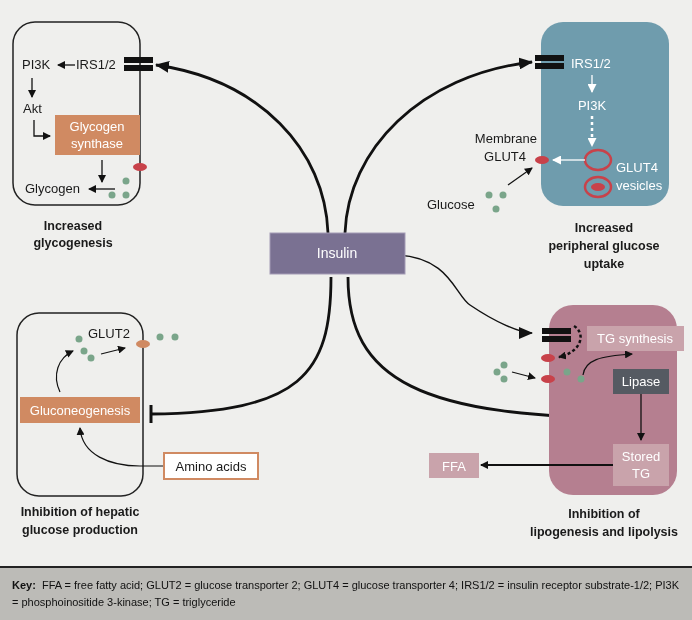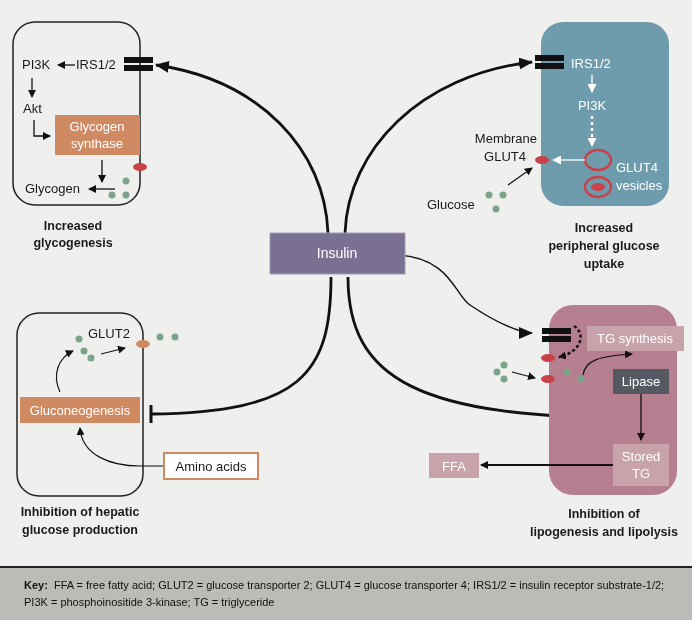--- a/index.html
+++ b/index.html
@@ -1,21 +1,21 @@
 <!DOCTYPE html>
 <html><head>
 <meta charset="utf-8">
 <style>
   html,body{margin:0;padding:0;}
   body{width:692px;height:620px;background:#efefed;position:relative;overflow:hidden;font-family:"Liberation Sans",sans-serif;}
   svg{position:absolute;left:0;top:0;}
   .t{font-family:"Liberation Sans",sans-serif;font-size:13px;fill:#1a1a1a;}
   .tw{font-family:"Liberation Sans",sans-serif;font-size:13px;fill:#ffffff;}
   .cap{font-family:"Liberation Sans",sans-serif;font-size:12.5px;font-weight:bold;fill:#1a1a1a;}
-  #key{position:absolute;left:0;top:566px;width:692px;height:54px;background:#bcbbb7;border-top:2px solid #222;box-sizing:border-box;padding:9px 24px;font-size:11px;line-height:17px;color:#111;}
+  #key{position:absolute;left:0;top:566px;width:692px;height:54px;background:#bcbbb7;border-top:2px solid #222;box-sizing:border-box;padding:9px 12px;font-size:11px;line-height:17px;color:#111;}
   #key b{font-weight:bold;}
 </style>
 </head>
 <body>
 
 <svg width="692" height="566" viewBox="0 0 692 566">
   <defs>
     <marker id="ah" markerWidth="8" markerHeight="8" refX="7" refY="4" orient="auto" markerUnits="userSpaceOnUse">
       <path d="M0,0 L8,4 L0,8 Z" fill="#111"></path>
     </marker>

